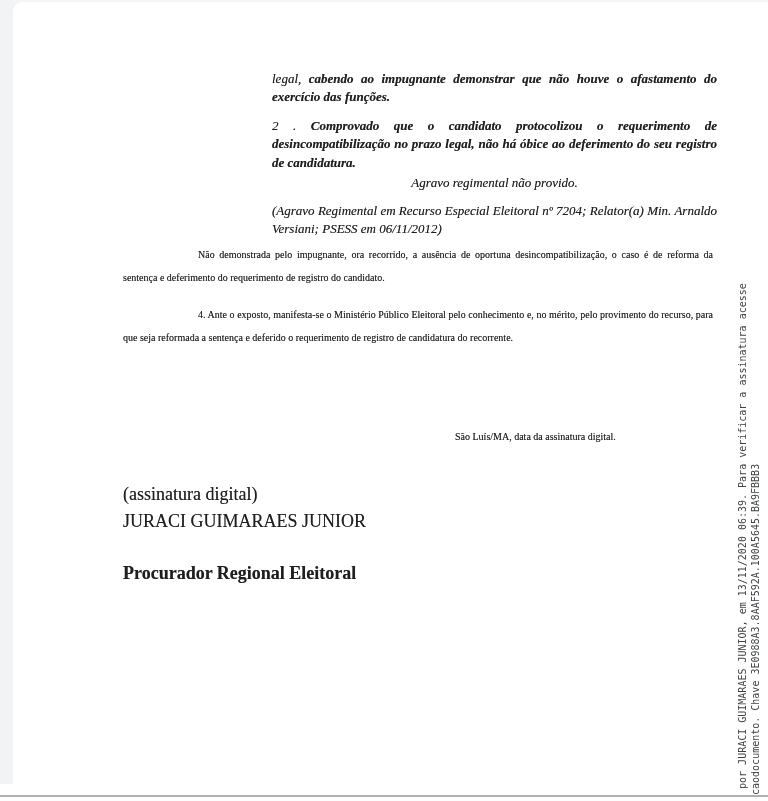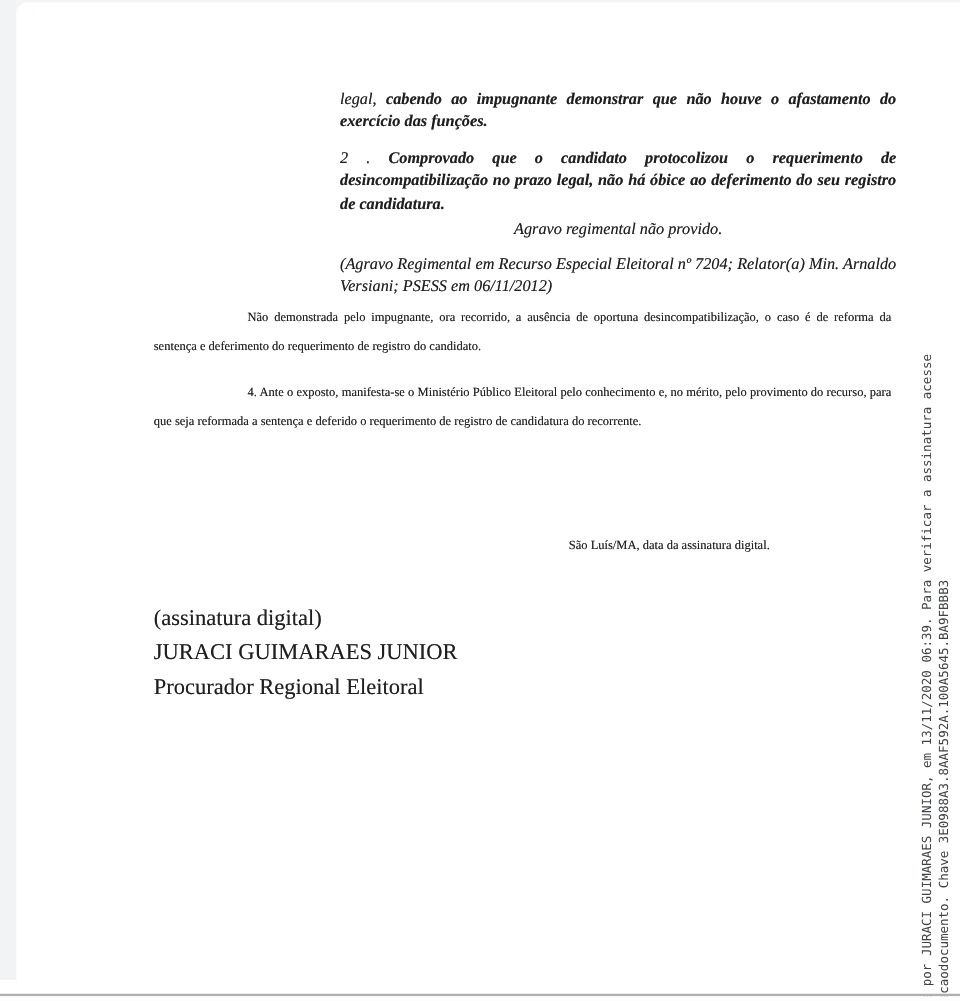--- a/index.html
+++ b/index.html
@@ -72,21 +72,21 @@
     font-size: 10px; line-height: 19px;
   }
 
   .sigline {
     position: absolute; left: 123px; width: 580px;
     text-align: left;
     font-size: 18px; line-height: 19px;
   }
   .sig1 { top: 485px; }
   .sig2 { top: 512px; }
-  .sig3 { top: 540px; }
+  .sig3 { top: 564px; font-weight: bold; }
 
   
   .stamp {
     position: absolute; left: 736px; top: 801px;
     width: 560px;
     transform-origin: 0 0;
     transform: rotate(-90deg);
     font-family: "DejaVu Sans Mono", monospace;
     font-size: 10px; line-height: 13px;
     letter-spacing: 0px;

